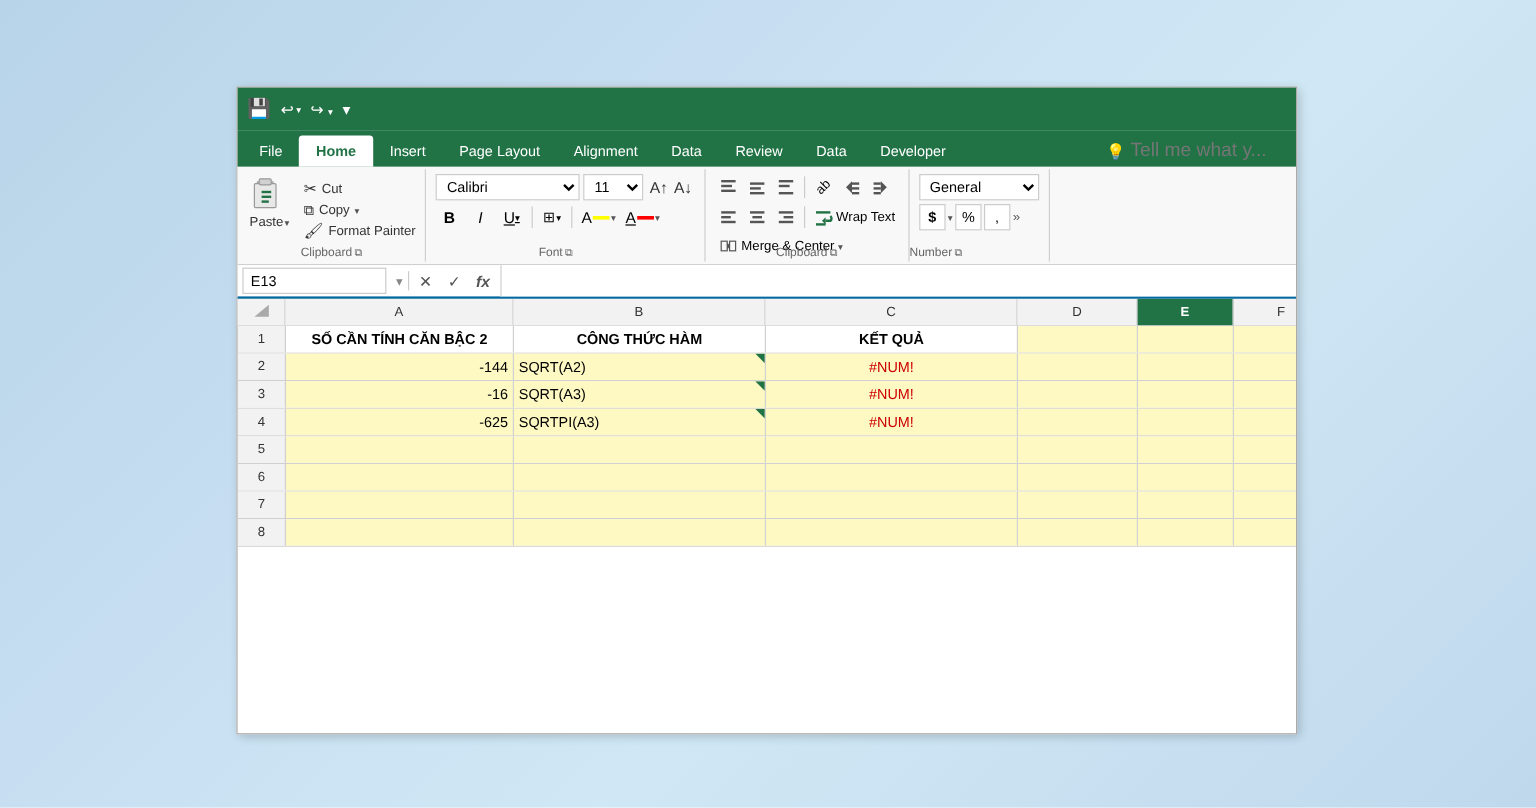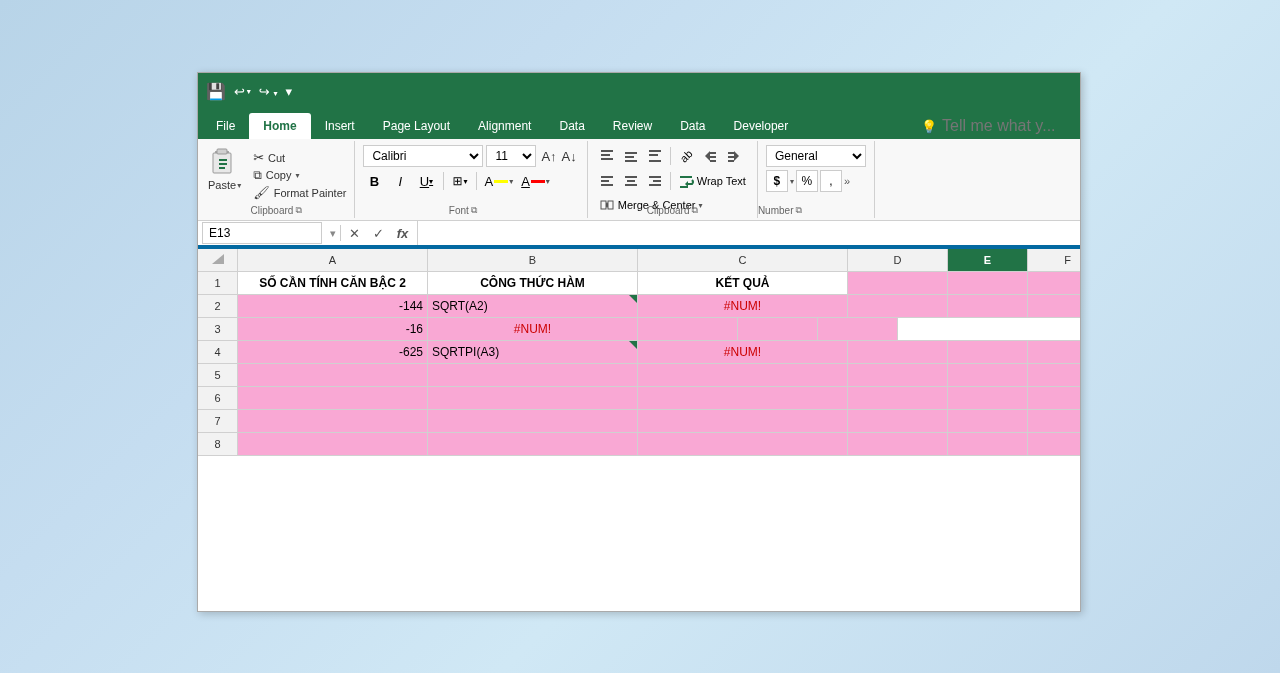--- a/index.html
+++ b/index.html
@@ -101,21 +101,21 @@
     }
     .clipboard-left {
       display: flex;
       flex-direction: column;
       align-items: center;
       margin-right: 6px;
     }
     .paste-btn {
       display: flex;
       flex-direction: column;
-      align-items: center;
+      align-items: flex-start;
       cursor: pointer;
       padding: 2px 4px;
     }
     .paste-icon {
       width: 32px;
       height: 32px;
       display: flex;
       align-items: center;
       justify-content: center;
     }
@@ -335,21 +335,21 @@
       margin-top: auto;
       display: flex;
       align-items: center;
       gap: 2px;
     }
     
     .formula-bar {
       display: flex;
       align-items: center;
       height: 28px;
-      border-bottom: 4px solid #0369a1;
+      border-bottom: 2px solid #0369a1;
       background: white;
     }
     .name-box {
       width: 120px;
       border: 1px solid #ccc;
       font-size: 12px;
       padding: 2px 6px;
       height: 22px;
       margin: 3px 4px;
       background: white;
@@ -440,21 +440,21 @@
     .cell {
       height: 22px;
       border-right: 1px solid #d0d0d0;
       font-size: 12px;
       padding: 0 4px;
       display: flex;
       align-items: center;
       cursor: cell;
       overflow: hidden;
       white-space: nowrap;
-      background: #f9a8d4;
+      background: #fef9c3;
     }
     .cell.header-cell {
       font-weight: bold;
       background: white;
     }
     .cell.right-align {
       justify-content: flex-end;
     }
     .cell.center-align {
       justify-content: center;
@@ -771,20 +771,24 @@
         </div>
         <div class="cell col-c center-align error-cell">#NUM!</div>
         <div class="cell col-d"></div>
         <div class="cell col-e"></div>
         <div class="cell col-f"></div>
       </div>
 
       <div class="spreadsheet-row">
         <div class="row-header">3</div>
         <div class="cell col-a right-align">-16</div>
+        <div class="cell col-b cell-with-triangle" style="position:relative;">
+          SQRT(A3)
+          <div style="position:absolute;right:0;top:0;width:0;height:0;border-top:8px solid #217346;border-left:8px solid transparent;"></div>
+        </div>
         <div class="cell col-c center-align error-cell">#NUM!</div>
         <div class="cell col-d"></div>
         <div class="cell col-e"></div>
         <div class="cell col-f"></div>
       </div>
 
       <div class="spreadsheet-row">
         <div class="row-header">4</div>
         <div class="cell col-a right-align">-625</div>
         <div class="cell col-b cell-with-triangle" style="position:relative;">

